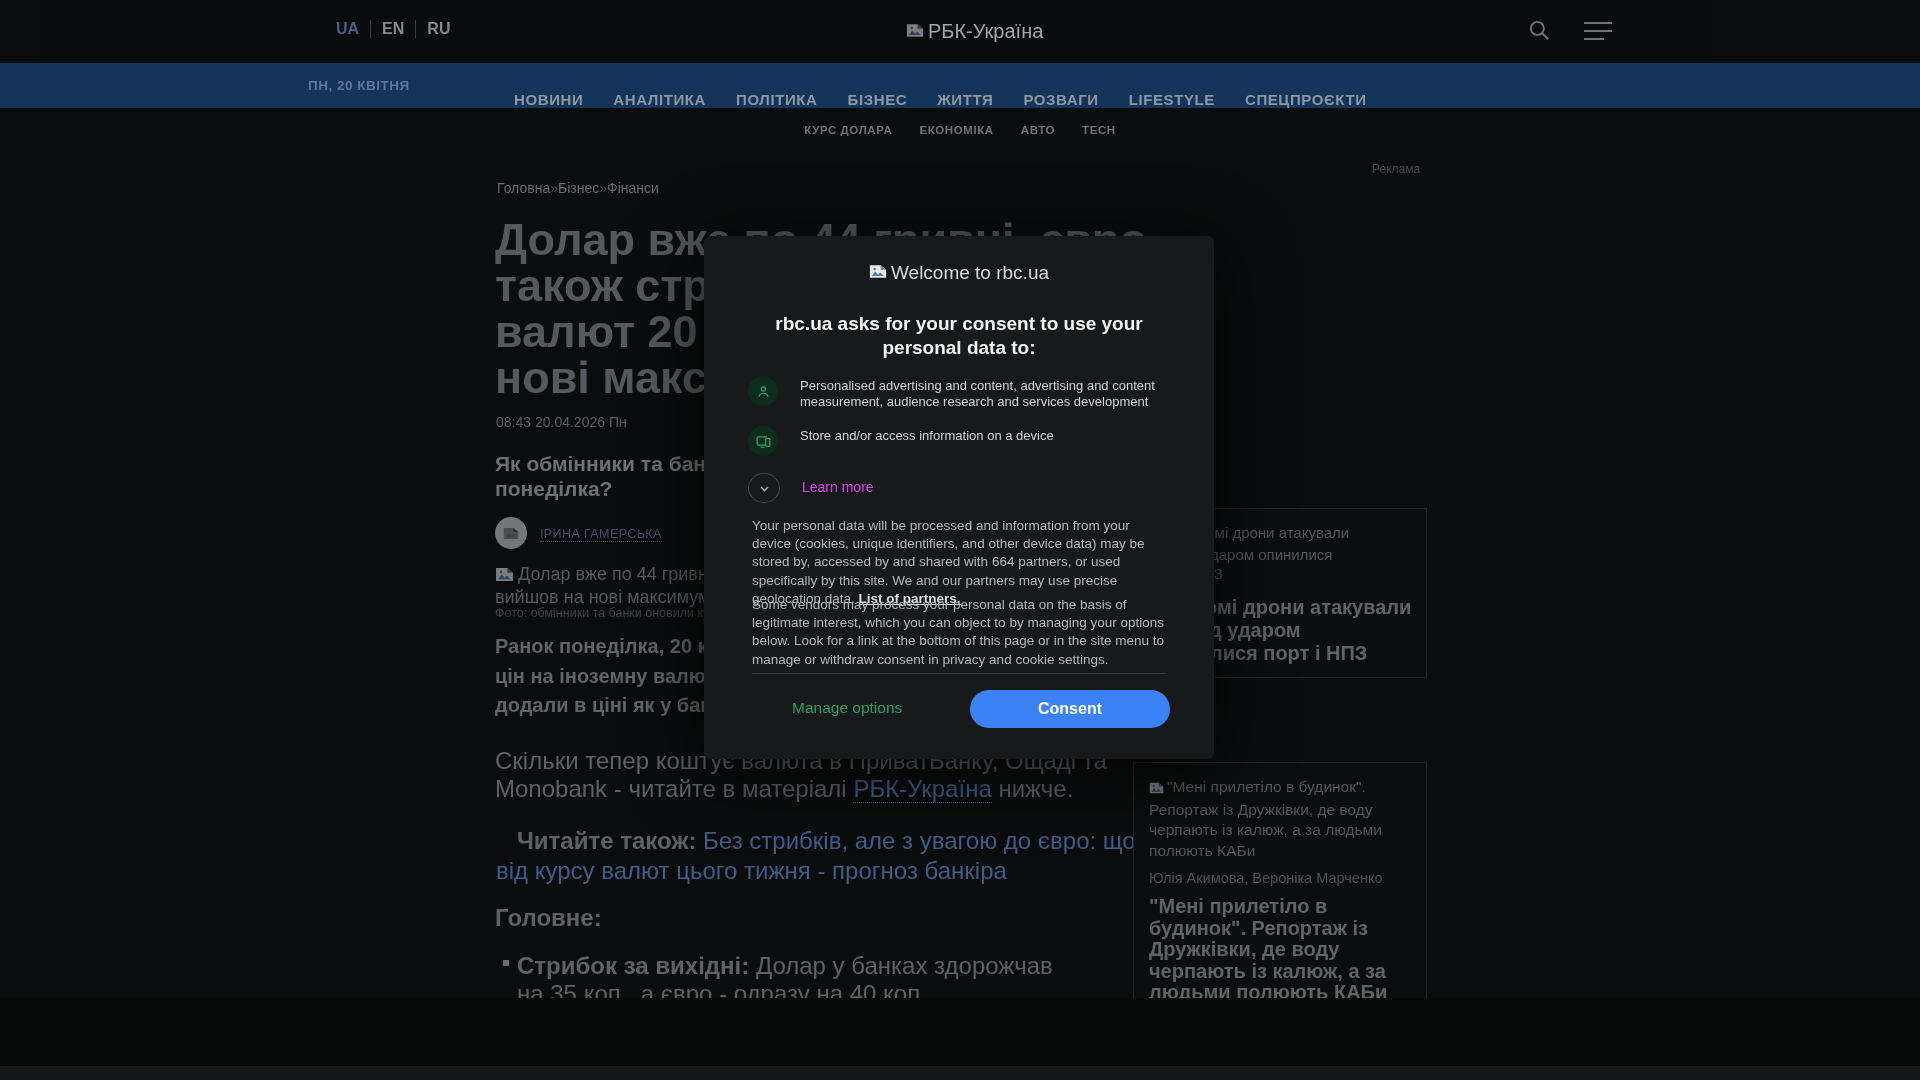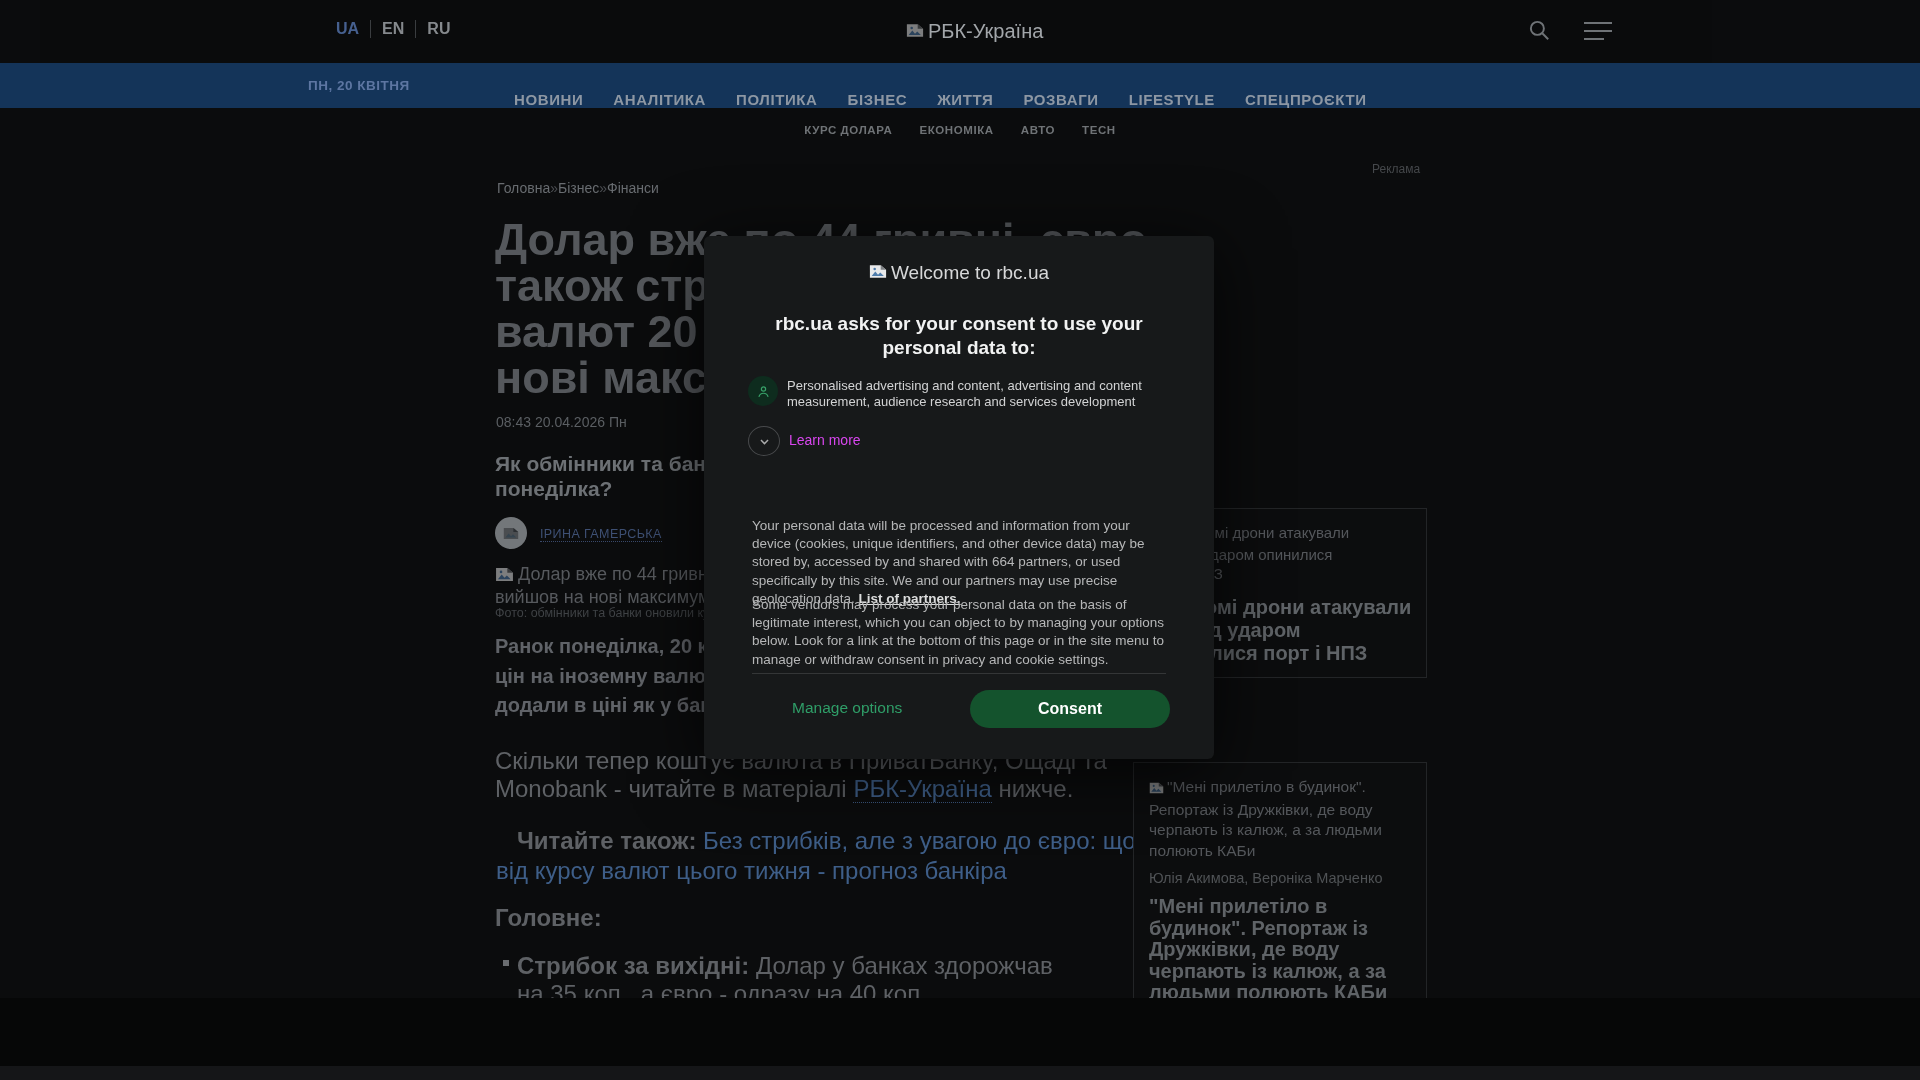--- a/index.html
+++ b/index.html
@@ -78,34 +78,34 @@
   .footer-strip{left:0;top:1066px;width:1920px;height:14px;background:#151618;z-index:5;}
 
   
   .modal{left:704px;top:236px;width:510px;height:523px;background:#17191a;border-radius:6px;
          box-shadow:0 12px 70px rgba(0,0,0,.75);z-index:10;}
   .m-welcome{left:0;top:26px;width:510px;display:flex;justify-content:center;align-items:center;
              gap:4px;color:#d7d8d9;font-size:19px;}
   .m-heading{left:40px;top:76px;width:430px;text-align:center;font-size:19px;font-weight:bold;
              line-height:24px;color:#f2f3f3;}
   .m-items{left:44px;top:140px;width:426px;}
-  .m-item{display:flex;align-items:flex-start;gap:9px;margin-bottom:17px;}
+  .m-item{display:flex;align-items:flex-start;gap:22px;margin-bottom:17px;}
   .m-ic{flex:0 0 30px;width:30px;height:30px;border-radius:50%;background:#0e2c1e;color:#38a169;
         display:flex;align-items:center;justify-content:center;}
   .m-ic svg{width:17px;height:17px;}
   .m-ic.outline{background:transparent;border:1px solid #484a4c;color:#a9aaab;width:28px;height:28px;cursor:pointer;}
   .m-item-txt{font-size:13px;line-height:15.5px;color:#d2d3d4;padding-top:2px;max-width:385px;}
   .m-learn{font-size:14px;color:#d946ef;padding-top:6px;cursor:pointer;}
   .m-p{left:48px;width:416px;font-size:13.5px;line-height:18.2px;color:#b6b7b8;}
   .m-p1{top:281px;}
   .m-p2{top:360px;}
   .m-plink{color:#dcdddd;text-decoration:underline;font-weight:bold;cursor:pointer;}
   .m-divider{left:48px;top:437px;width:414px;border-top:1px solid #343637;}
   .m-manage{left:88px;top:463px;font-size:15.5px;color:#2f9e68;cursor:pointer;}
-  .m-consent{left:266px;top:454px;width:200px;height:38px;border-radius:19px;background:#14532d;
+  .m-consent{left:266px;top:454px;width:200px;height:38px;border-radius:19px;background:#3b82f6;
              color:#ffffff;font-size:16px;font-weight:bold;display:flex;align-items:center;
              justify-content:center;cursor:pointer;border:none;}
 
   .bimg{display:inline-block;}
   .dim{opacity:.55;}
 </style>
 </head>
 <body>
 
 <div id="page">
@@ -271,20 +271,30 @@
       <div class="m-item">
         <span class="m-ic">
           <svg viewBox="0 0 24 24" fill="none" stroke="currentColor" stroke-width="1.7">
               <circle cx="12" cy="8.5" r="3"></circle>
               <path d="M5.5 19.5c1-3.4 3.4-5 6.5-5s5.5 1.6 6.5 5"></path>
             </svg>
         </span>
         <span class="m-item-txt">Personalised advertising and content, advertising and content measurement, audience research and services development</span>
       </div>
       <div class="m-item">
+        <span class="m-ic">
+          <svg viewBox="0 0 24 24" fill="none" stroke="currentColor" stroke-width="1.7">
+              <path d="M14 17H4.5A1.5 1.5 0 0 1 3 15.5V7a1.5 1.5 0 0 1 1.5-1.5H17"></path>
+              <path d="M8 20h5"></path>
+              <rect x="15" y="8" width="6" height="11" rx="1.2"></rect>
+            </svg>
+        </span>
+        <span class="m-item-txt">Store and/or access information on a device</span>
+      </div>
+      <div class="m-item">
         <span class="m-ic outline">
           <svg viewBox="0 0 24 24" fill="none" stroke="currentColor" stroke-width="2">
               <path d="M7 10l5 5 5-5"></path>
             </svg>
         </span>
         <span class="m-learn">Learn more</span>
       </div>
     </div>
 
     <div class="abs m-p m-p1">

